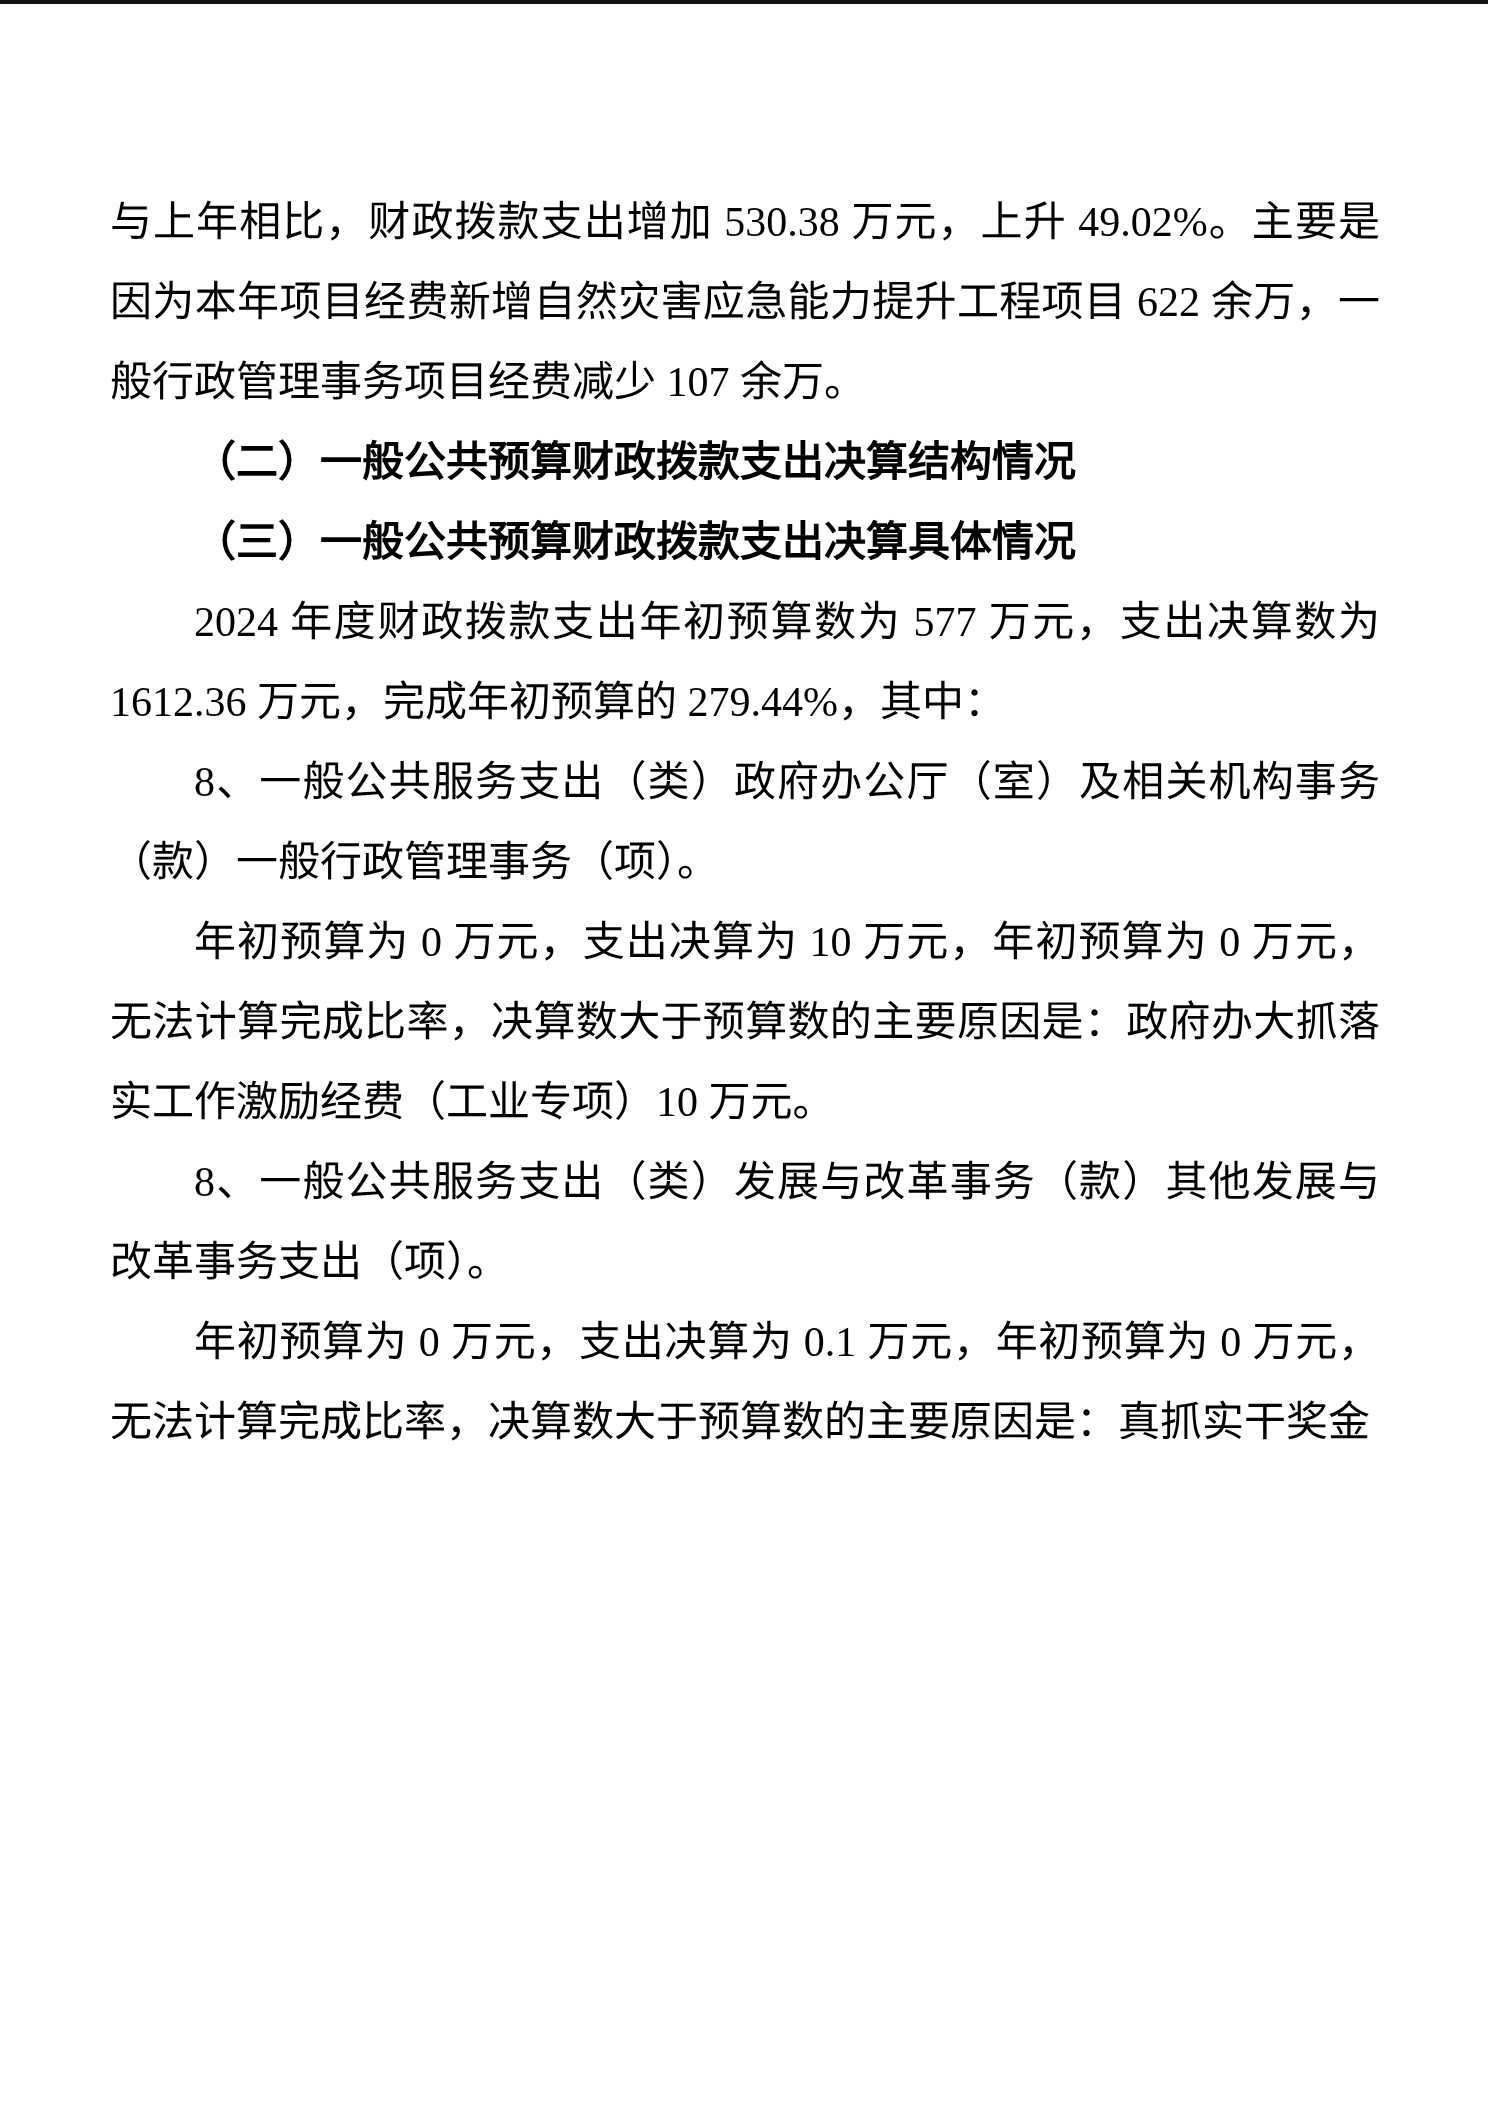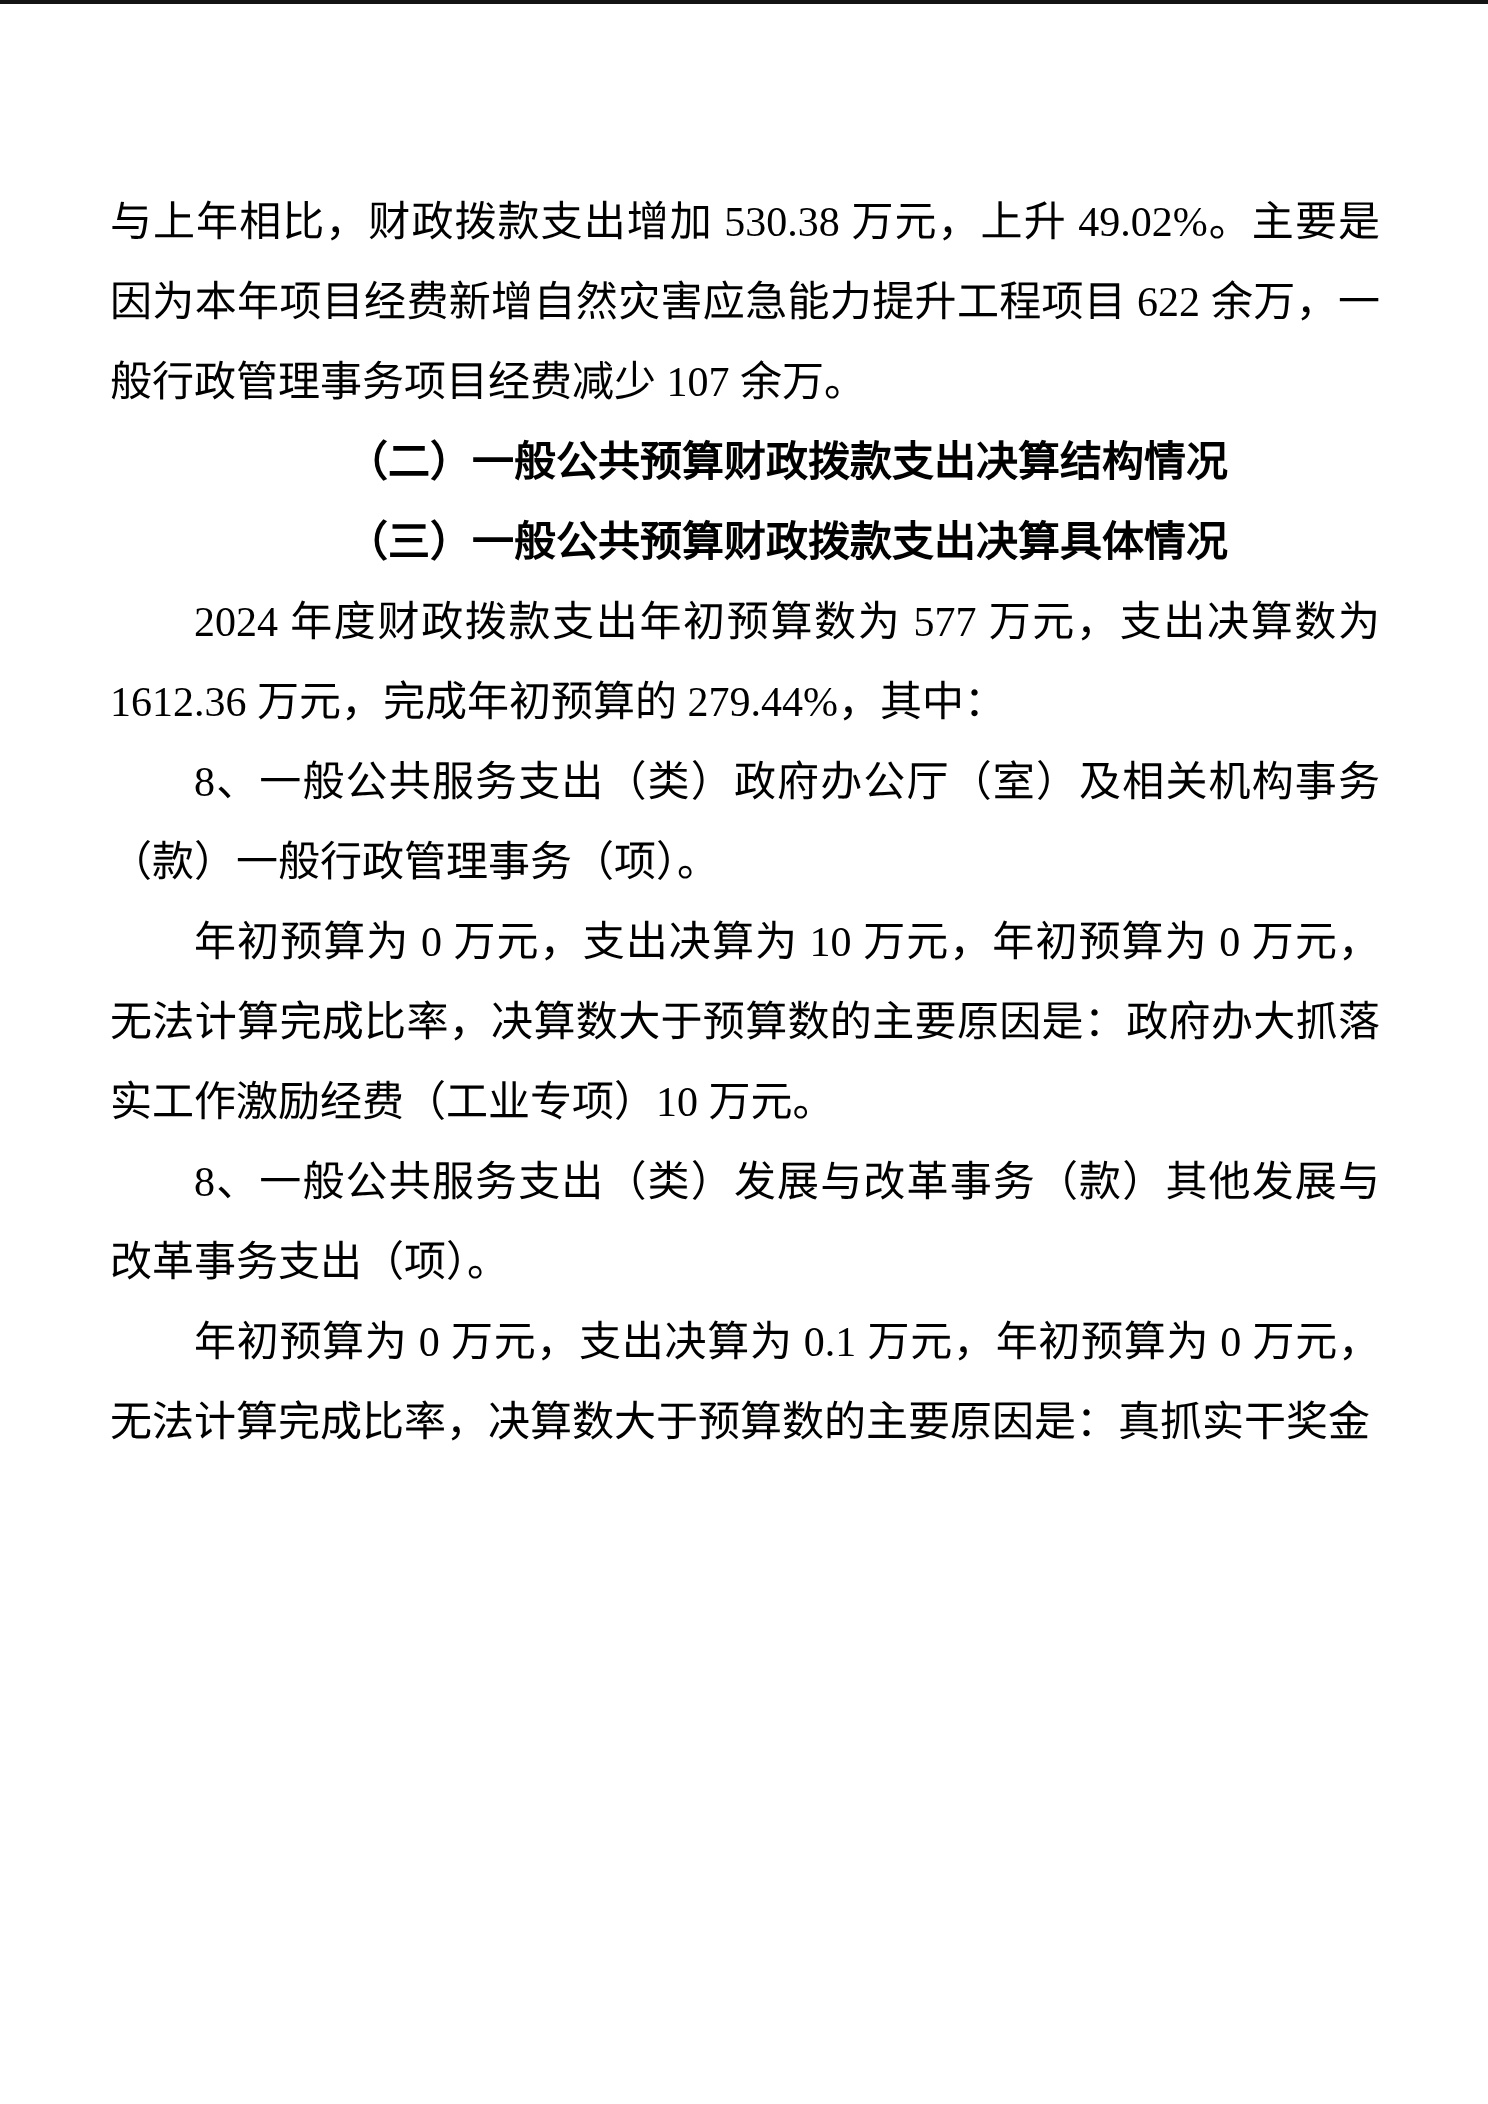--- a/index.html
+++ b/index.html
@@ -40,21 +40,21 @@
     margin: 0;
     padding: 0;
     text-indent: 2em;
   }
   .text-block p.no-indent {
     text-indent: 0;
   }
   .text-block p.heading {
     font-weight: bold;
     font-family: "Liberation Sans", "DejaVu Sans", sans-serif;
-    text-align: center;
+    text-align: left;
   }
   .footer {
     position: absolute;
     top: 1948px;
     left: 0;
     width: 100%;
     text-align: center;
     font-size: 26px;
     line-height: 30px;
     color: #000000;

